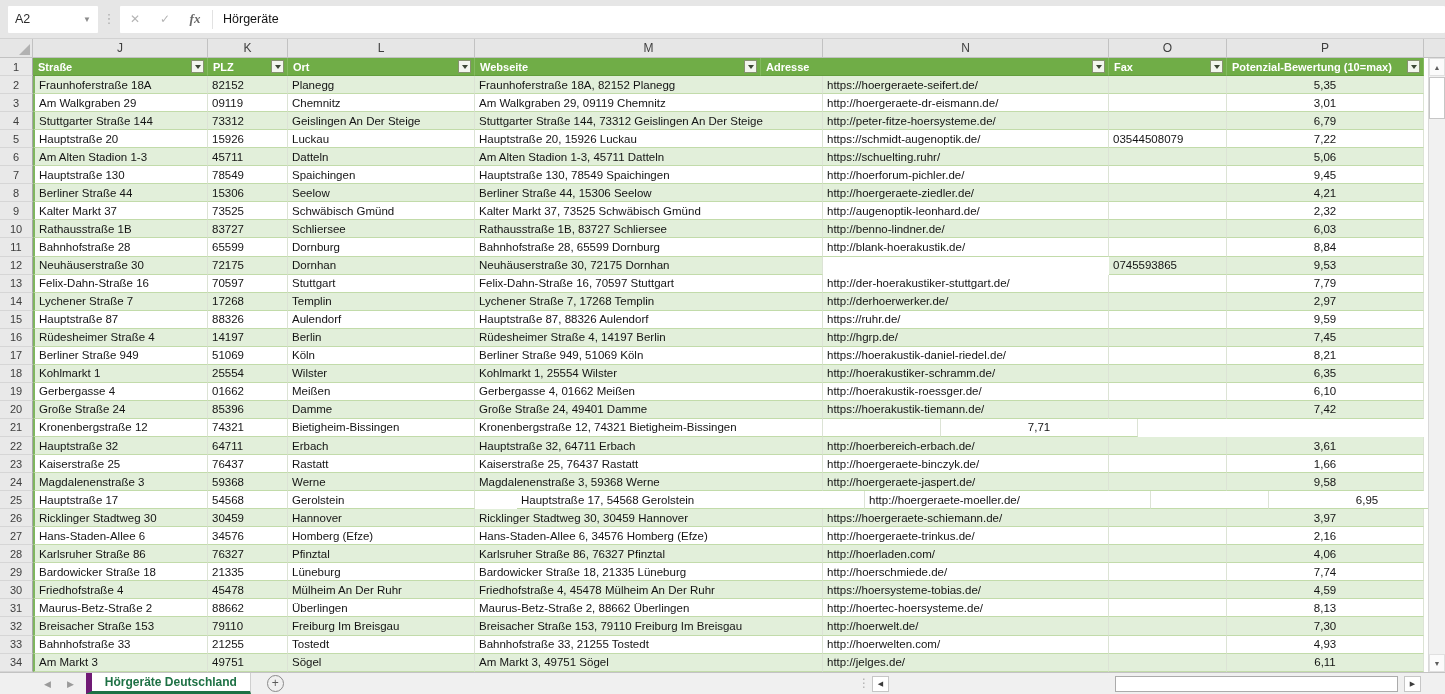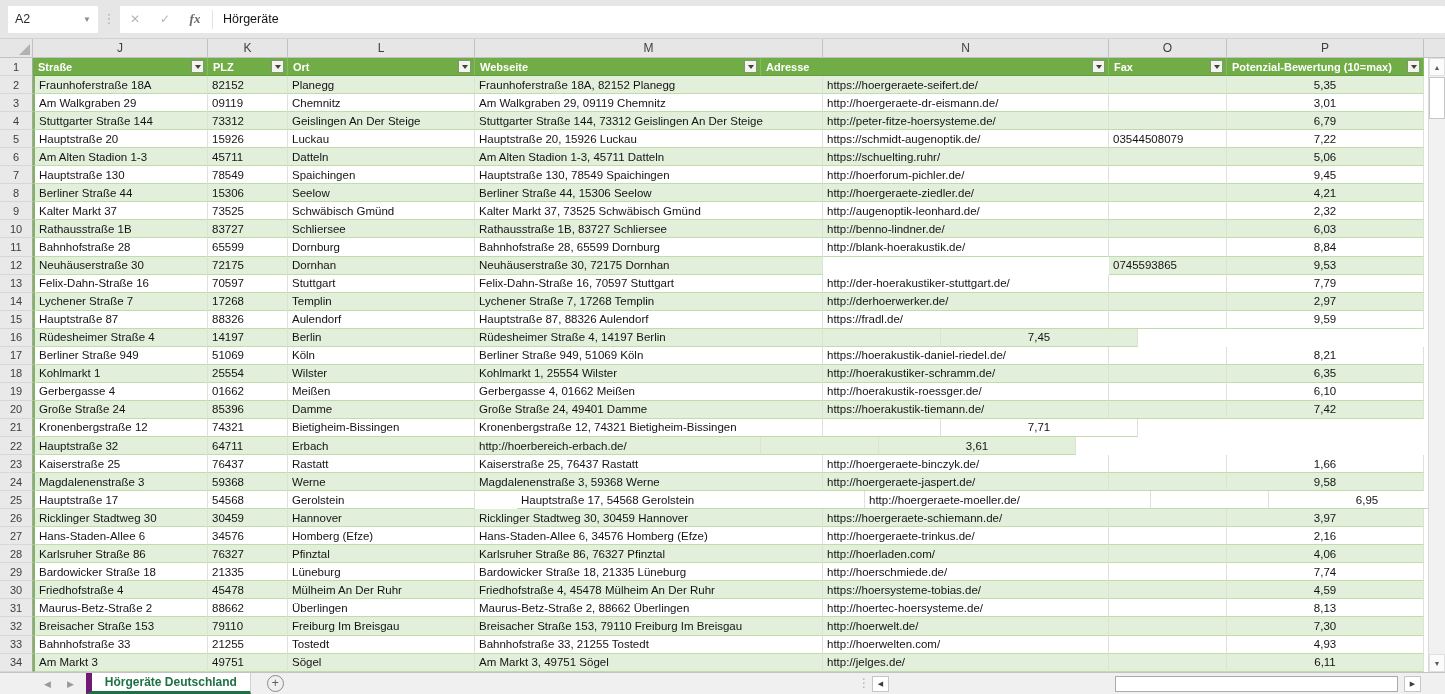--- a/index.html
+++ b/index.html
@@ -284,30 +284,31 @@
         <div class="cell c4" style="width: 286px;">http://derhoerwerker.de/</div>
         <div class="cell c5" style="width: 118px;"></div>
         <div class="cell c6 center" style="width: 197px;">2,97</div>
       </div>
       <div class="grid-row">
         <div class="gutter">15</div>
         <div class="cell c0" style="width: 175px;">Hauptstraße 87</div>
         <div class="cell c1" style="width: 80px;">88326</div>
         <div class="cell c2" style="width: 187px;">Aulendorf</div>
         <div class="cell c3" style="width: 348px;">Hauptstraße 87, 88326 Aulendorf</div>
-        <div class="cell c4" style="width: 286px;">https://fradl.de/</div>
+        <div class="cell c4" style="width: 286px;">https://ruhr.de/</div>
         <div class="cell c5" style="width: 118px;"></div>
         <div class="cell c6 center" style="width: 197px;">9,59</div>
       </div>
       <div class="grid-row band">
         <div class="gutter">16</div>
         <div class="cell c0" style="width: 175px;">Rüdesheimer Straße 4</div>
         <div class="cell c1" style="width: 80px;">14197</div>
         <div class="cell c2" style="width: 187px;">Berlin</div>
         <div class="cell c3" style="width: 348px;">Rüdesheimer Straße 4, 14197 Berlin</div>
+        <div class="cell c4" style="width: 286px;">http://hgrp.de/</div>
         <div class="cell c5" style="width: 118px;"></div>
         <div class="cell c6 center" style="width: 197px;">7,45</div>
       </div>
       <div class="grid-row">
         <div class="gutter">17</div>
         <div class="cell c0" style="width: 175px;">Berliner Straße 949</div>
         <div class="cell c1" style="width: 80px;">51069</div>
         <div class="cell c2" style="width: 187px;">Köln</div>
         <div class="cell c3" style="width: 348px;">Berliner Straße 949, 51069 Köln</div>
         <div class="cell c4" style="width: 286px;">https://hoerakustik-daniel-riedel.de/</div>
@@ -351,20 +352,21 @@
         <div class="cell c2" style="width: 187px;">Bietigheim-Bissingen</div>
         <div class="cell c3" style="width: 348px;">Kronenbergstraße 12, 74321 Bietigheim-Bissingen</div>
         <div class="cell c5" style="width: 118px;"></div>
         <div class="cell c6 center" style="width: 197px;">7,71</div>
       </div>
       <div class="grid-row band">
         <div class="gutter">22</div>
         <div class="cell c0" style="width: 175px;">Hauptstraße 32</div>
         <div class="cell c1" style="width: 80px;">64711</div>
         <div class="cell c2" style="width: 187px;">Erbach</div>
+        <div class="cell c3" style="width: 348px;">Hauptstraße 32, 64711 Erbach</div>
         <div class="cell c4" style="width: 286px;">http://hoerbereich-erbach.de/</div>
         <div class="cell c5" style="width: 118px;"></div>
         <div class="cell c6 center" style="width: 197px;">3,61</div>
       </div>
       <div class="grid-row">
         <div class="gutter">23</div>
         <div class="cell c0" style="width: 175px;">Kaiserstraße 25</div>
         <div class="cell c1" style="width: 80px;">76437</div>
         <div class="cell c2" style="width: 187px;">Rastatt</div>
         <div class="cell c3" style="width: 348px;">Kaiserstraße 25, 76437 Rastatt</div>

